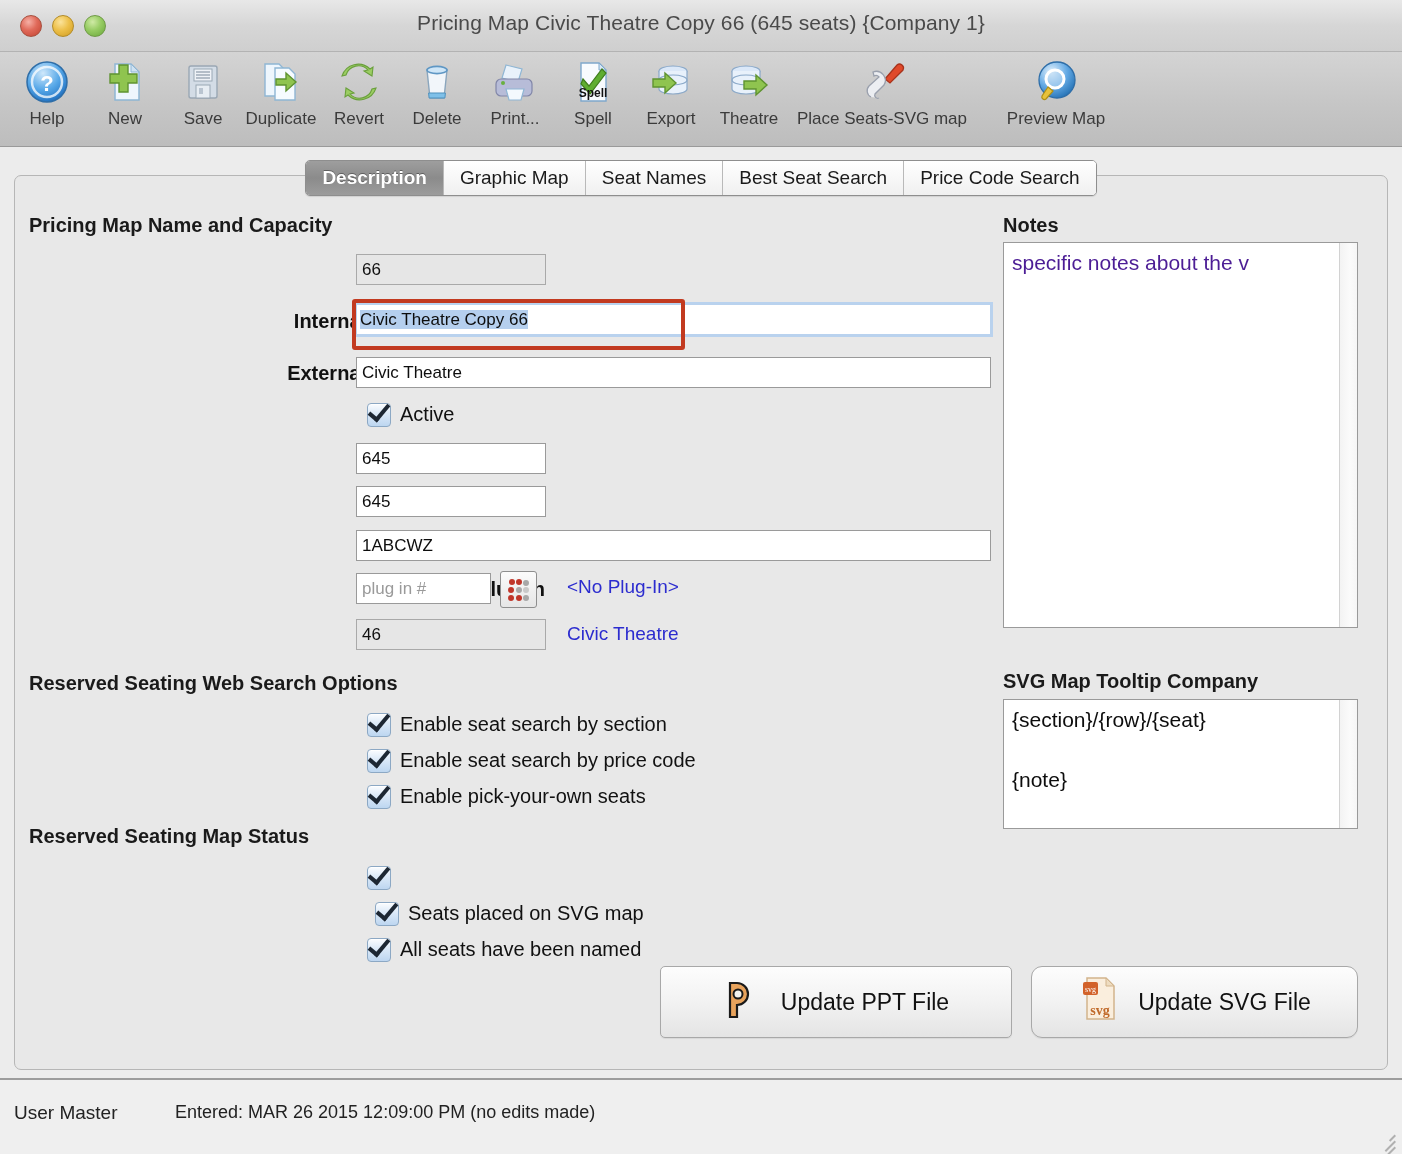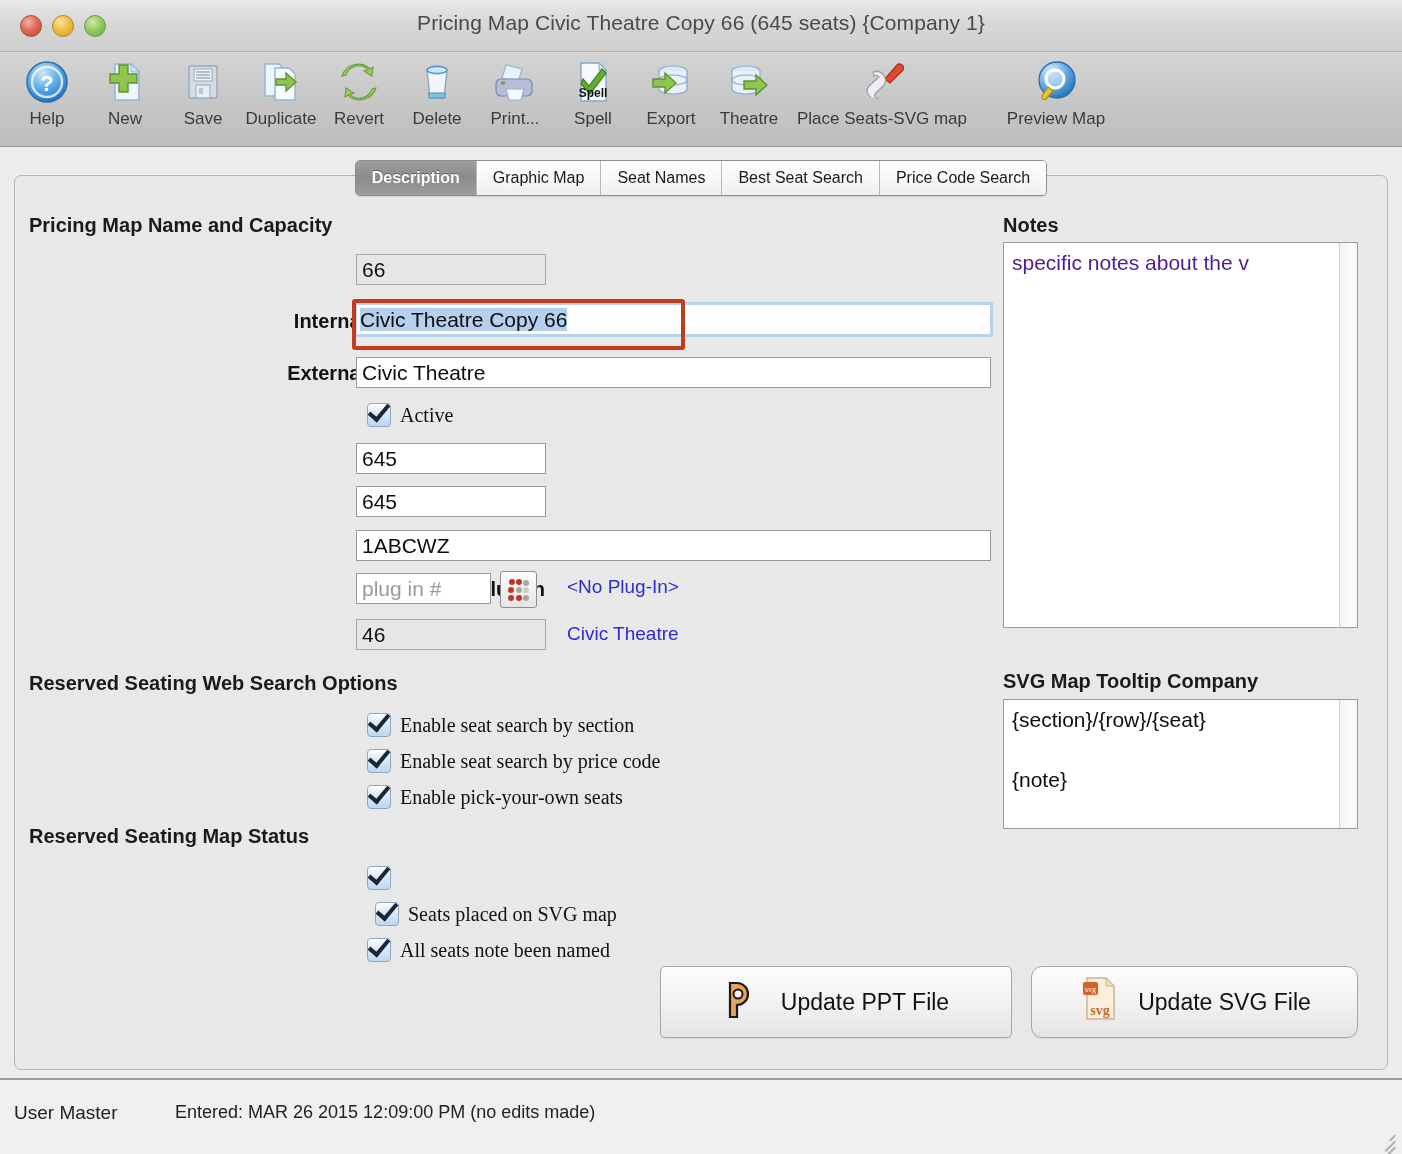--- a/index.html
+++ b/index.html
@@ -116,21 +116,21 @@
     border: 1px solid #8e8e8e;
     border-radius: 5px;
     overflow: hidden;
     box-shadow: 0 1px 1px rgba(0,0,0,0.10);
     background: #fff;
   }
   .tab {
     padding: 1px 16px;
     display: flex;
     align-items: center;
-    font-size: 16px;
+    font-size: 19px;
     color: #1a1a1a;
     background: linear-gradient(to bottom, #ffffff 0%, #f0f0f0 100%);
     border-right: 1px solid #b9b9b9;
     cursor: default;
     white-space: nowrap;
   }
   .tab:last-child { border-right: none; }
   .tab.active {
     background: linear-gradient(to bottom, #9e9e9e 0%, #8b8b8b 50%, #9c9c9c 100%);
     color: #ffffff;
@@ -166,21 +166,21 @@
   .flabel {
     font-size: 20px;
     color: #111;
     font-weight: bold;
     text-align: right;
     white-space: nowrap;
   }
   .fval {
     box-sizing: border-box;
     font-family: "Liberation Sans", sans-serif;
-    font-size: 21px;
+    font-size: 17px;
     color: #0d0d0d;
     padding: 1px 5px;
     height: 31px;
     line-height: 28px;
     background: #ffffff;
     border: 1px solid #9a9a9a;
     overflow: hidden;
     white-space: nowrap;
   }
   .fval.readonly {
@@ -214,22 +214,21 @@
     border: 4px solid #c23a20;
     border-radius: 3px;
     pointer-events: none;
     z-index: 9;
   }
 
   
   .cbrow {
     position: absolute;
     display: flex;
-    align-items: flex-end;
-    font-family: Liberation Serif, serif;
+    align-items: flex-start;
   }
   .cb {
     position: relative;
     width: 22px;
     height: 22px;
     border-radius: 4px;
     background: linear-gradient(to bottom, #fbfdff 0%, #dbe9f8 45%, #bdd6f0 100%);
     border: 1px solid #8ca8c4;
     box-shadow: inset 0 1px 0 rgba(255,255,255,0.9);
     flex: none;
@@ -609,21 +608,21 @@
 
     <div class="cbrow" style="left:352px; top:690px;">
       <div class="cb"></div>
     </div>
     <div class="cbrow" style="left:352px; top:726px;padding-left:8px;">
       <div class="cb"></div>
       <div class="cb-label">Seats placed on SVG map</div>
     </div>
     <div class="cbrow" style="left:352px; top:762px;">
       <div class="cb"></div>
-      <div class="cb-label">All seats note been named</div>
+      <div class="cb-label">All seats have been named</div>
     </div>
 
     <div class="ta-title" style="left:988px; top:38px;">Notes</div>
     <div class="ta" style="left:988px; top:66px; width:355px; height:386px;">
       <div class="ta-inner ph">specific notes about the v</div>
       <div class="ta-scroll"></div>
     </div>
 
     <div class="ta-title" style="left:988px; top:494px;">SVG Map Tooltip Company</div>
     <div class="ta" style="left:988px; top:523px; width:355px; height:130px;">

